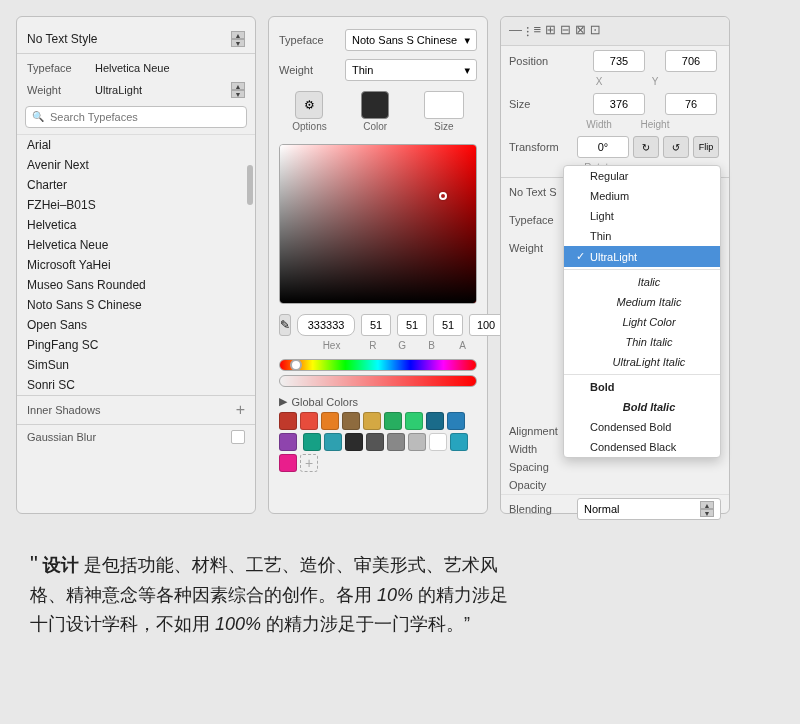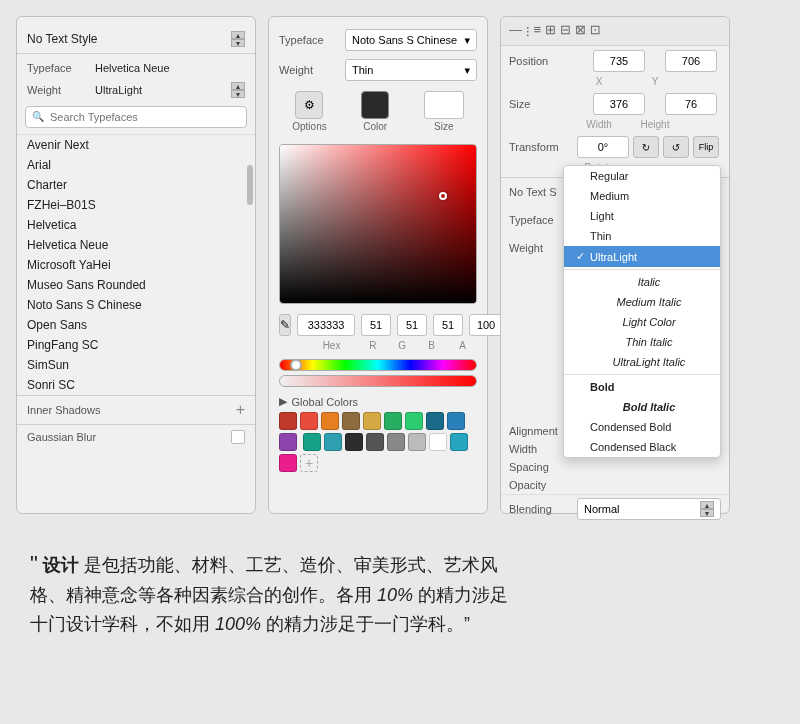--- a/index.html
+++ b/index.html
@@ -287,21 +287,21 @@
       justify-content: center;
       font-size: 12px;
       cursor: pointer;
     }
 
     .hex-input {
       width: 58px;
       height: 22px;
       background: white;
       border: 1px solid #c0c0c0;
-      border-radius: 3px;
+      border-radius: 8px;
       font-size: 11px;
       text-align: center;
       padding: 0 4px;
     }
 
     .rgba-input {
       width: 30px;
       height: 22px;
       background: white;
       border: 1px solid #c0c0c0;
@@ -624,22 +624,22 @@
         <div class="stepper-down">▼</div>
       </div>
     </div>
     <div class="search-row">
       <div class="search-wrap">
         <span class="search-icon">🔍</span>
         <input class="search-input" type="text" placeholder="Search Typefaces" style="">
       </div>
     </div>
     <div class="font-list" style="position:relative;">
+      <div class="font-item">Arial</div>
       <div class="font-item">Avenir Next</div>
-      <div class="font-item">Arial</div>
       <div class="font-item">Charter</div>
       <div class="font-item">FZHei–B01S</div>
       <div class="font-item">Helvetica</div>
       <div class="font-item">Helvetica Neue</div>
       <div class="font-item">Microsoft YaHei</div>
       <div class="font-item">Museo Sans Rounded</div>
       <div class="font-item">Noto Sans S Chinese</div>
       <div class="font-item">Open Sans</div>
       <div class="font-item">PingFang SC</div>
       <div class="font-item">SimSun</div>

